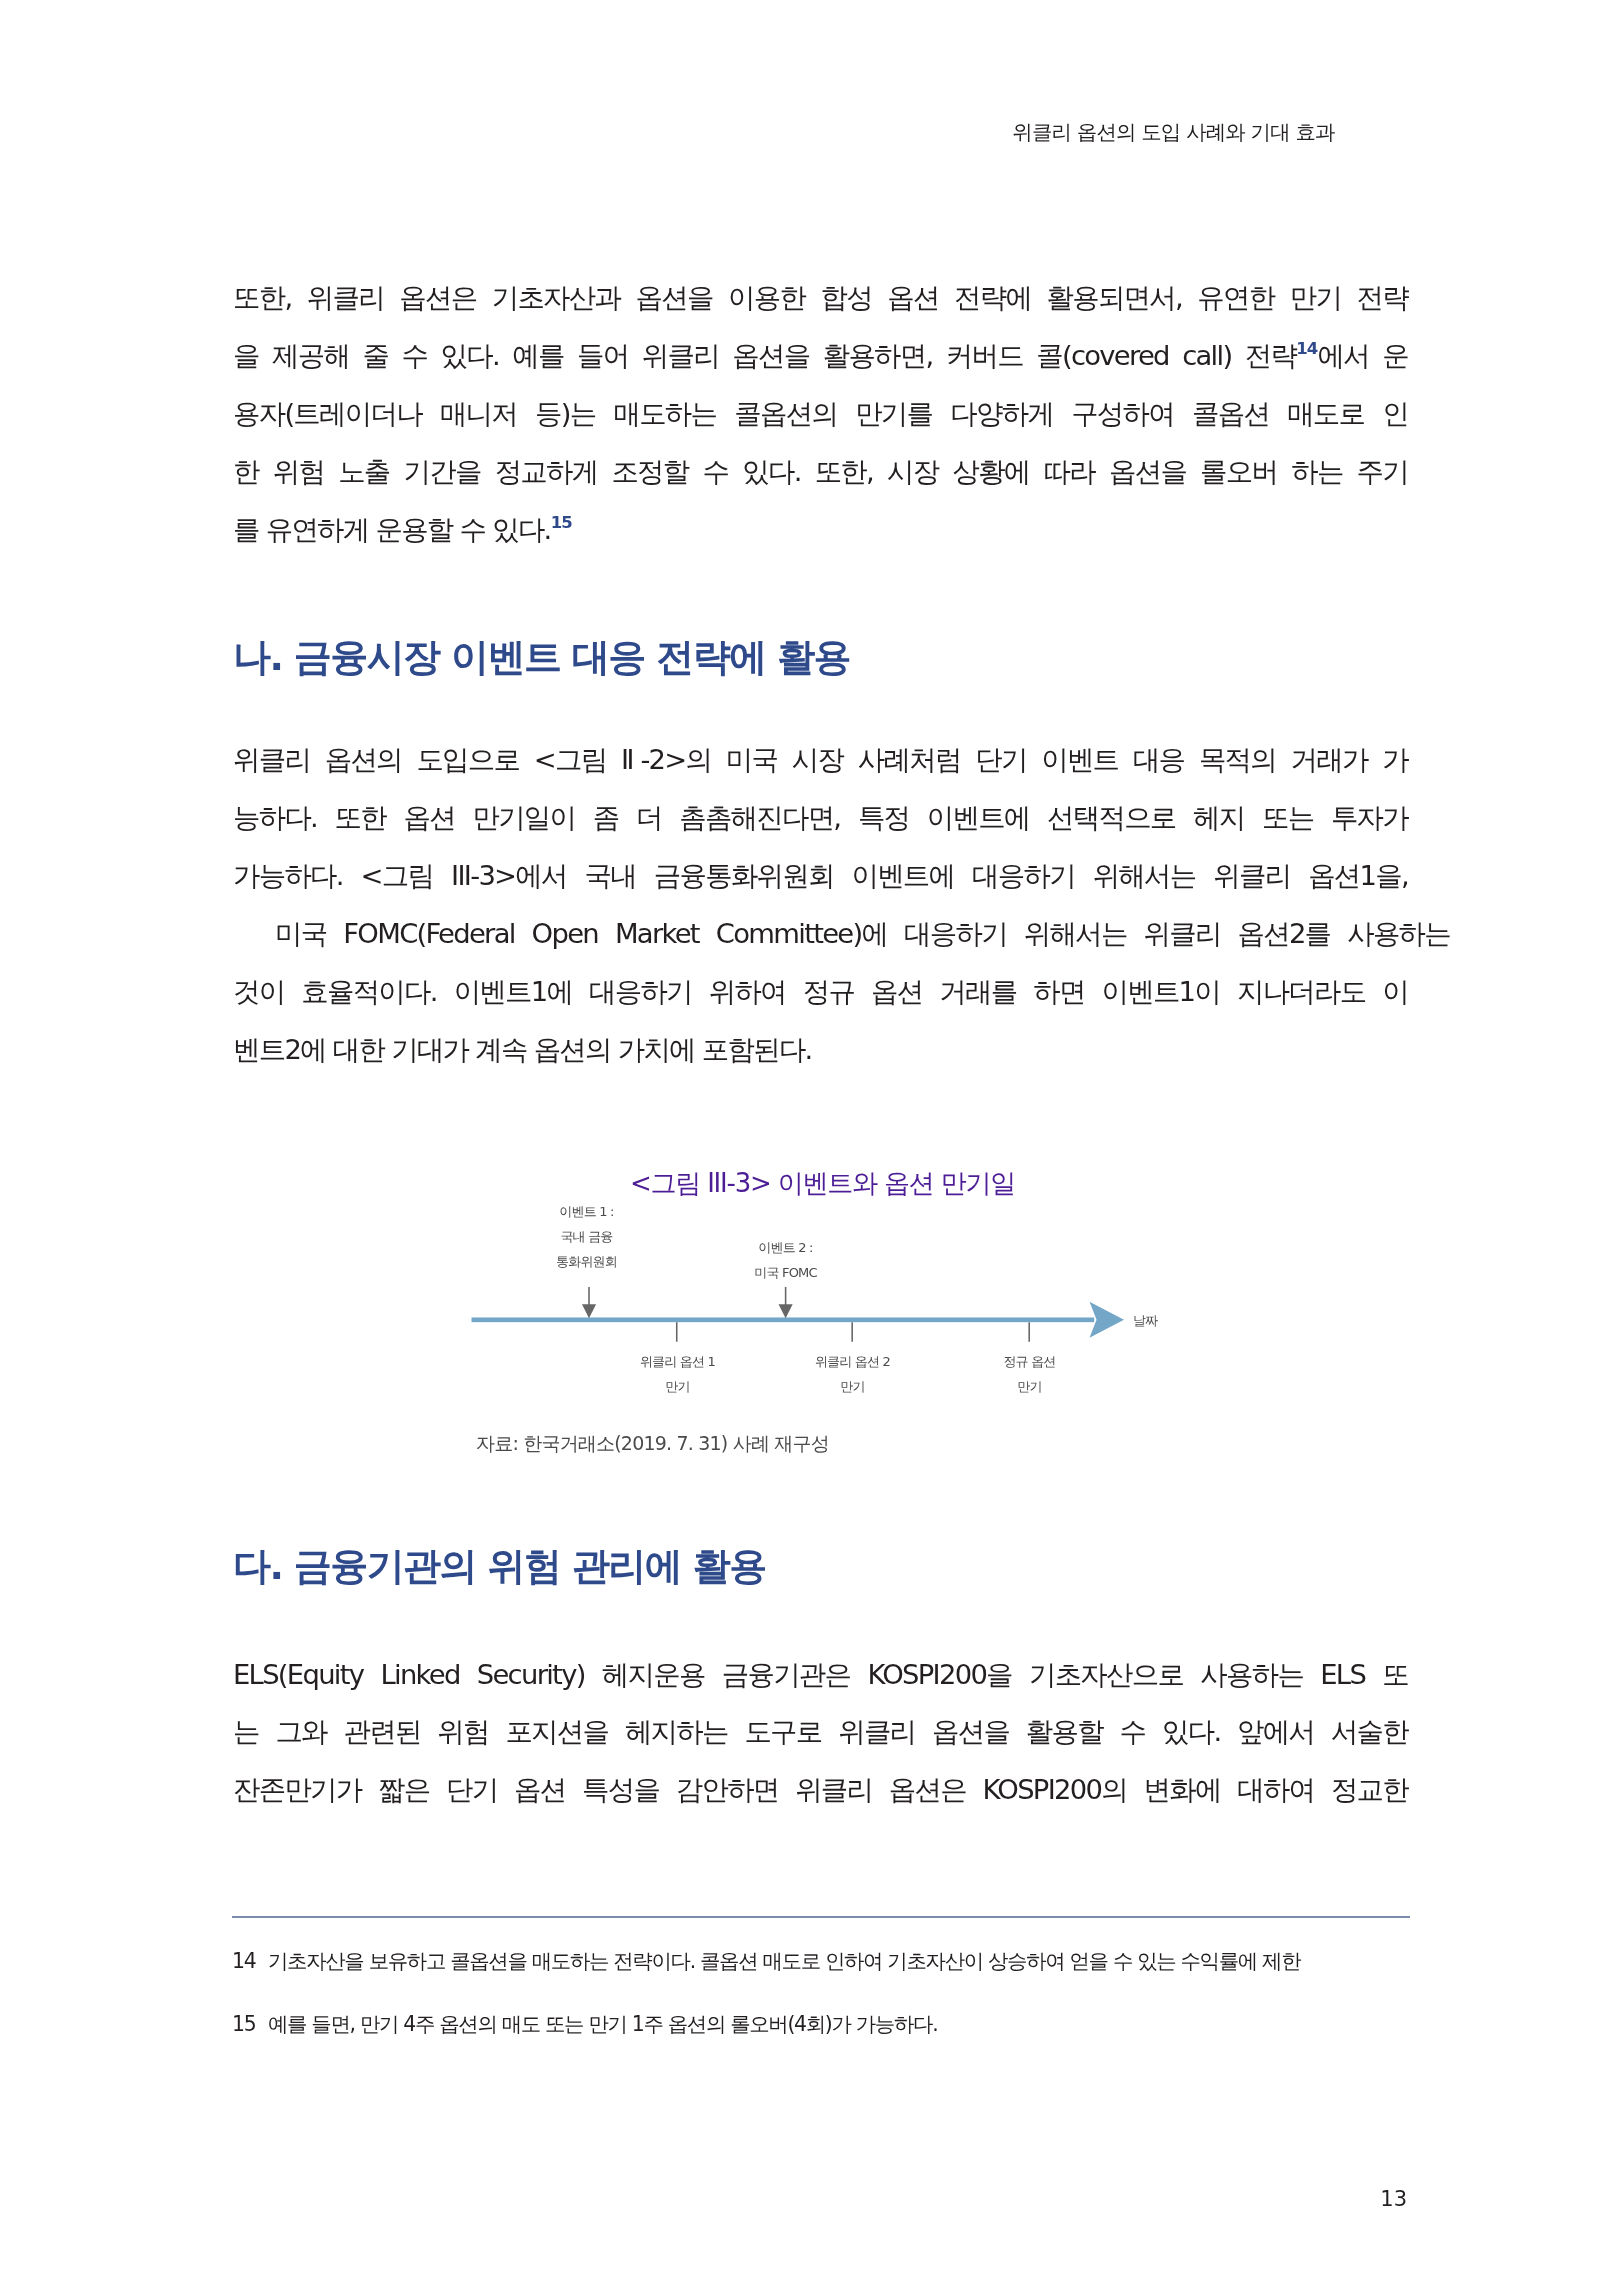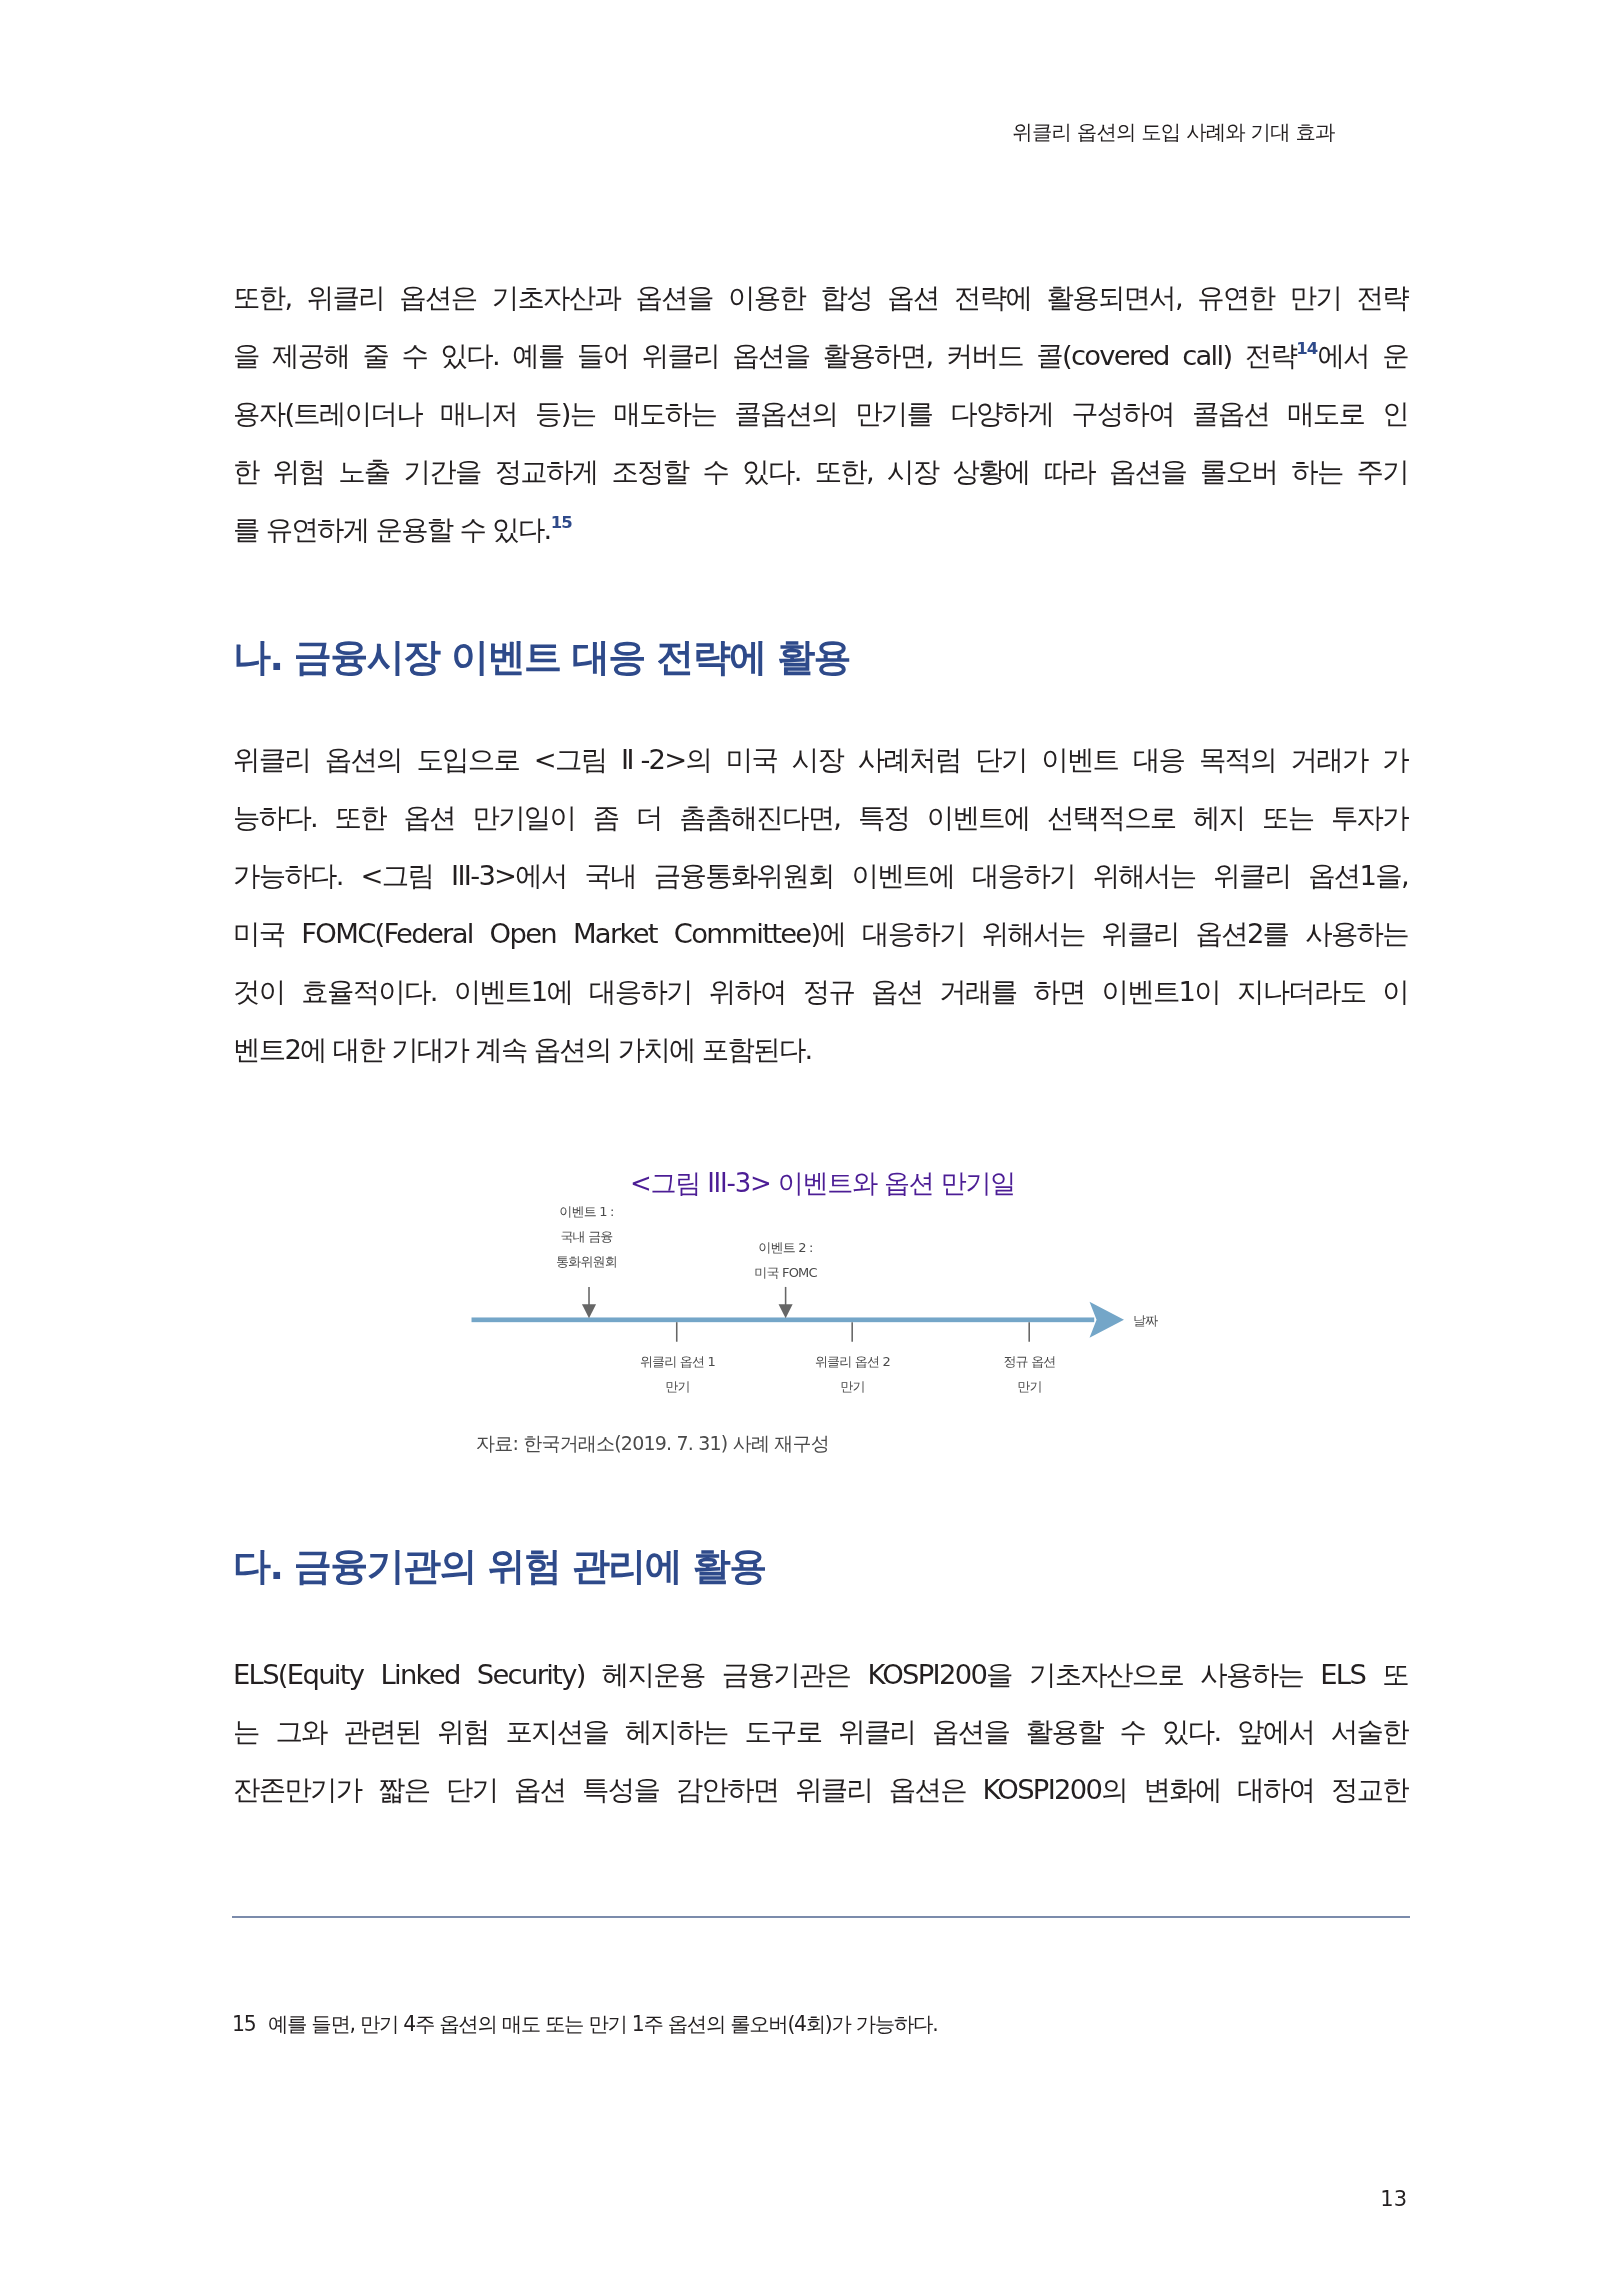--- a/index.html
+++ b/index.html
@@ -32,21 +32,21 @@
   <div class="line just" style="top:116px;">용자(트레이더나 매니저 등)는 매도하는 콜옵션의 만기를 다양하게 구성하여 콜옵션 매도로 인</div>
   <div class="line just" style="top:174px;">한 위험 노출 기간을 정교하게 조정할 수 있다. 또한, 시장 상황에 따라 옵션을 롤오버 하는 주기</div>
   <div class="line" style="top:232px;"><span>를 유연하게 운용할 수 있다.</span><sup class="fn">15</sup></div>
 </div>
 
 <div class="abs heading" style="top:639px;">나. 금융시장 이벤트 대응 전략에 활용</div>
 <div class="abs para" style="top:744px;">
   <div class="line just" style="top:0px;">위클리 옵션의 도입으로 &lt;그림 Ⅱ-2&gt;의 미국 시장 사례처럼 단기 이벤트 대응 목적의 거래가 가</div>
   <div class="line just" style="top:58px;">능하다. 또한 옵션 만기일이 좀 더 촘촘해진다면, 특정 이벤트에 선택적으로 헤지 또는 투자가</div>
   <div class="line just" style="top:116px;">가능하다. &lt;그림 III-3&gt;에서 국내 금융통화위원회 이벤트에 대응하기 위해서는 위클리 옵션1을,</div>
-  <div class="line just" style="top:174px;">미국 FOMC(Federal Open Market Committee)에 대응하기 위해서는 위클리 옵션2를 사용하는</div>
+  <div class="line just" style="top:174px;margin-left:42px;">미국 FOMC(Federal Open Market Committee)에 대응하기 위해서는 위클리 옵션2를 사용하는</div>
   <div class="line just" style="top:232px;">것이 효율적이다. 이벤트1에 대응하기 위하여 정규 옵션 거래를 하면 이벤트1이 지나더라도 이</div>
   <div class="line" style="top:290px;">벤트2에 대한 기대가 계속 옵션의 가치에 포함된다.</div>
 </div>
 
 <div class="abs fig-title">&lt;그림 III-3&gt; 이벤트와 옵션 만기일</div>
 
 <div class="abs fig-label" style="left:508px; width:157px; top:1199px;">
   <div>이벤트 1 :</div>
   <div>국내 금융</div>
   <div>통화위원회</div>
@@ -94,19 +94,20 @@
 
 <div class="abs heading" style="top:1548px;">다. 금융기관의 위험 관리에 활용</div>
 <div class="abs para" style="top:1659px;">
   <div class="line just" style="top:0px;">ELS(Equity Linked Security) 헤지운용 금융기관은 KOSPI200을 기초자산으로 사용하는 ELS 또</div>
   <div class="line just" style="top:57px;">는 그와 관련된 위험 포지션을 헤지하는 도구로 위클리 옵션을 활용할 수 있다. 앞에서 서술한</div>
   <div class="line just" style="top:115px;">잔존만기가 짧은 단기 옵션 특성을 감안하면 위클리 옵션은 KOSPI200의 변화에 대하여 정교한</div>
 </div>
 
 <div class="abs divider"></div>
 <div class="abs footnote" style="top:1949px;">
+  <div><span class="fn-num">14</span><span>기초자산을 보유하고 콜옵션을 매도하는 전략이다. 콜옵션 매도로 인하여 기초자산이 상승하여 얻을 수 있는 수익률에 제한</span></div>
 </div>
 <div class="abs footnote" style="top:2012px;">
   <div><span class="fn-num">15</span><span>예를 들면, 만기 4주 옵션의 매도 또는 만기 1주 옵션의 롤오버(4회)가 가능하다.</span></div>
 </div>
 
 <div class="abs page-num">13</div>
 
 
 </body></html>

